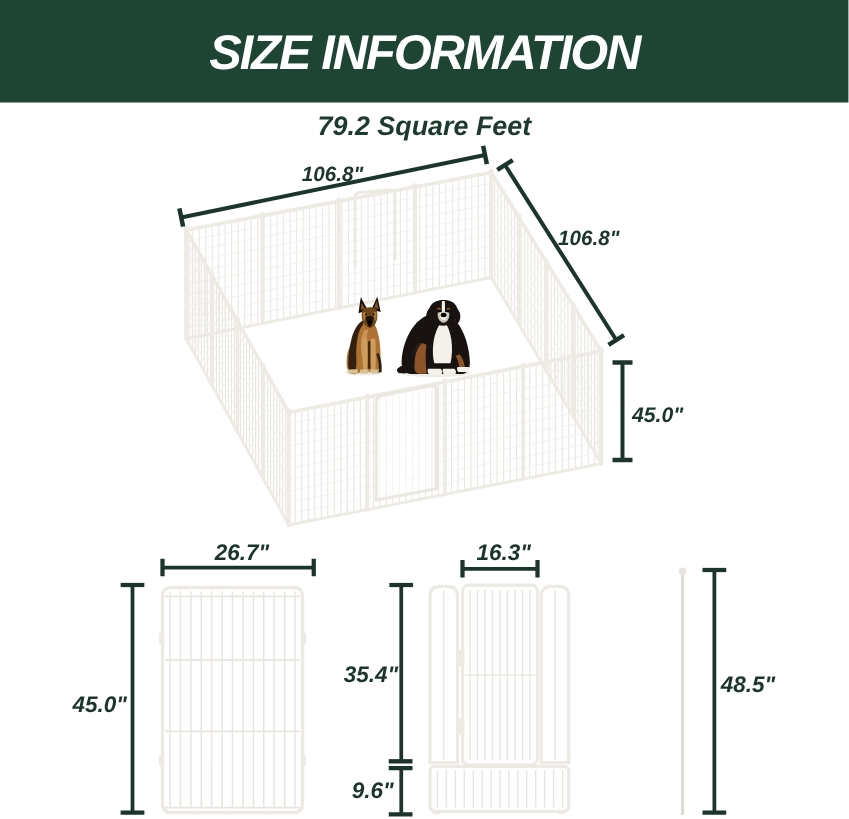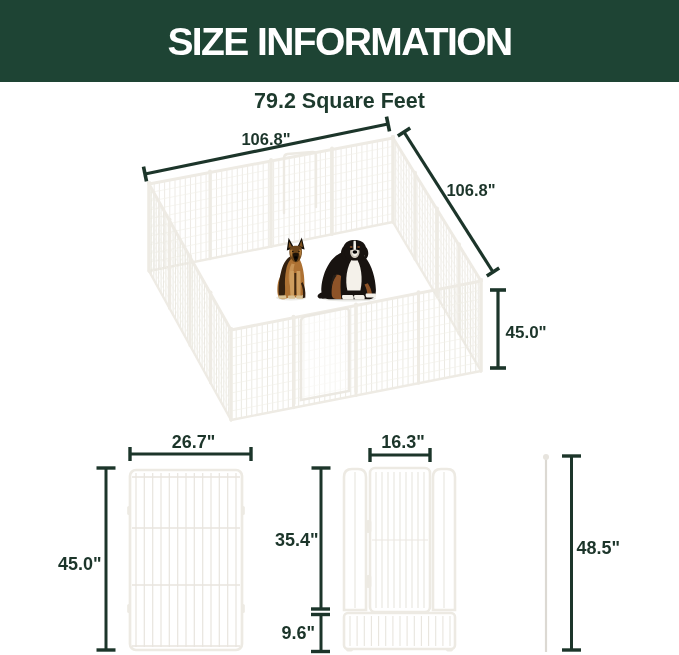--- a/index.html
+++ b/index.html
@@ -1,17 +1,17 @@
 <!DOCTYPE html>
 <html><head>
 <meta charset="utf-8">
 <style>
   html,body{margin:0;padding:0;background:#fff;}
   #page{position:relative;width:679px;height:655px;overflow:hidden;background:#fff;
-        font-family:"Liberation Sans",sans-serif;}
+        font-family:"Liberation Sans",sans-serif;font-style:italic;}
   svg text{font-family:"Liberation Sans",sans-serif;}
 </style>
 </head>
 <body>
 <div id="page">
 <svg width="679" height="655" viewBox="0 0 679 655" xmlns="http://www.w3.org/2000/svg">
 
 <rect x="0" y="0" width="679" height="82" fill="#1e4434"></rect>
 
 <text x="339.5" y="55" font-size="39" font-weight="bold" fill="#ffffff" text-anchor="middle" letter-spacing="-1.6">SIZE INFORMATION</text>

